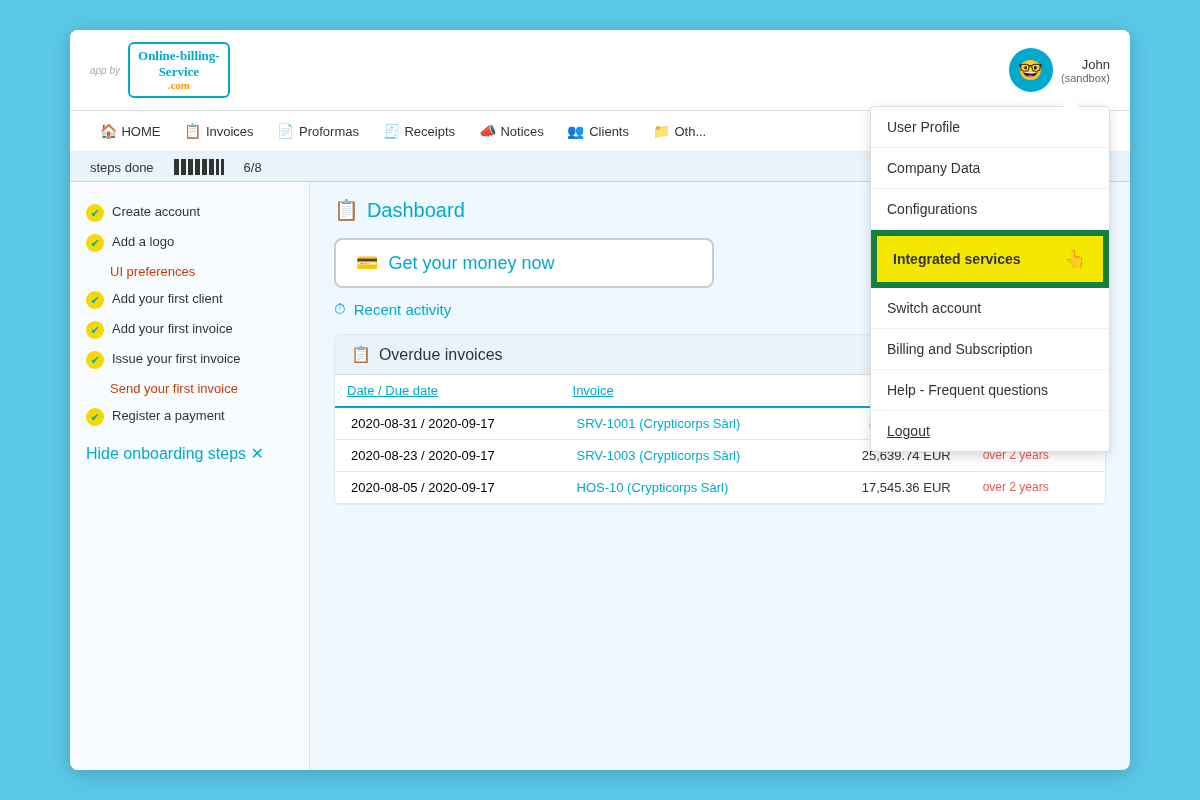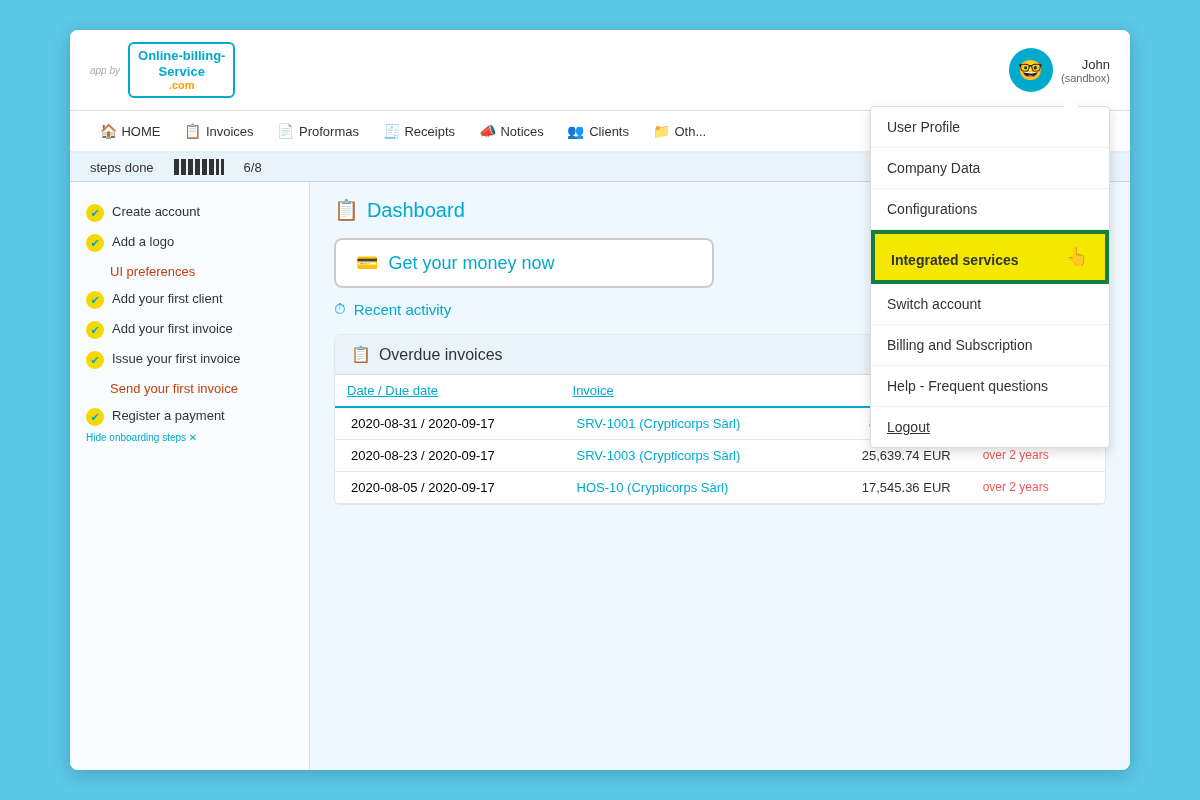--- a/index.html
+++ b/index.html
@@ -45,21 +45,21 @@
     .logo-box {
       border: 2px solid #00aacc;
       border-radius: 6px;
       padding: 4px 8px;
       font-size: 13px;
       font-weight: bold;
       color: #00aacc;
       line-height: 1.2;
       text-align: center;
     }
-    .logo-box span { display: block; }
+    .logo-box span { display: block; font-family: Liberation Serif, serif; }
     .user-avatar {
       display: flex;
       align-items: center;
       gap: 8px;
       cursor: pointer;
     }
     .avatar-circle {
       width: 44px;
       height: 44px;
       border-radius: 50%;
@@ -153,22 +153,22 @@
       border-radius: 50%;
       display: flex;
       align-items: center;
       justify-content: center;
       color: #00aacc;
       font-size: 11px;
       flex-shrink: 0;
     }
     .hide-steps {
       color: #00aacc;
-      font-size: 10px;
-      margin-top: 0;
+      font-size: 16px;
+      margin-top: 12px;
       cursor: pointer;
       padding-left: 4px;
     }
     
     .main-content {
       flex: 1;
       padding: 16px 24px;
       overflow-y: auto;
     }
     .dashboard-title {
@@ -255,23 +255,23 @@
       padding: 12px 16px;
       font-size: 14px;
       color: #333;
       cursor: pointer;
       border-bottom: 1px solid #f0f0f0;
     }
     .dropdown-item:last-child { border-bottom: none; text-decoration: underline; }
     .dropdown-item.highlighted {
       background: #f5e800;
       font-weight: bold;
-      border: 4px solid #15803d;
-      display: flex;
-      align-items: flex-end;
+      border: 6px solid #15803d;
+      display: flex;
+      align-items: center;
       justify-content: space-between;
     }
     .cursor-icon { font-size: 18px; }
     .pointer-bubble {
       position: absolute;
       top: -8px;
       right: 30px;
       width: 0;
       height: 0;
       border-left: 8px solid transparent;

